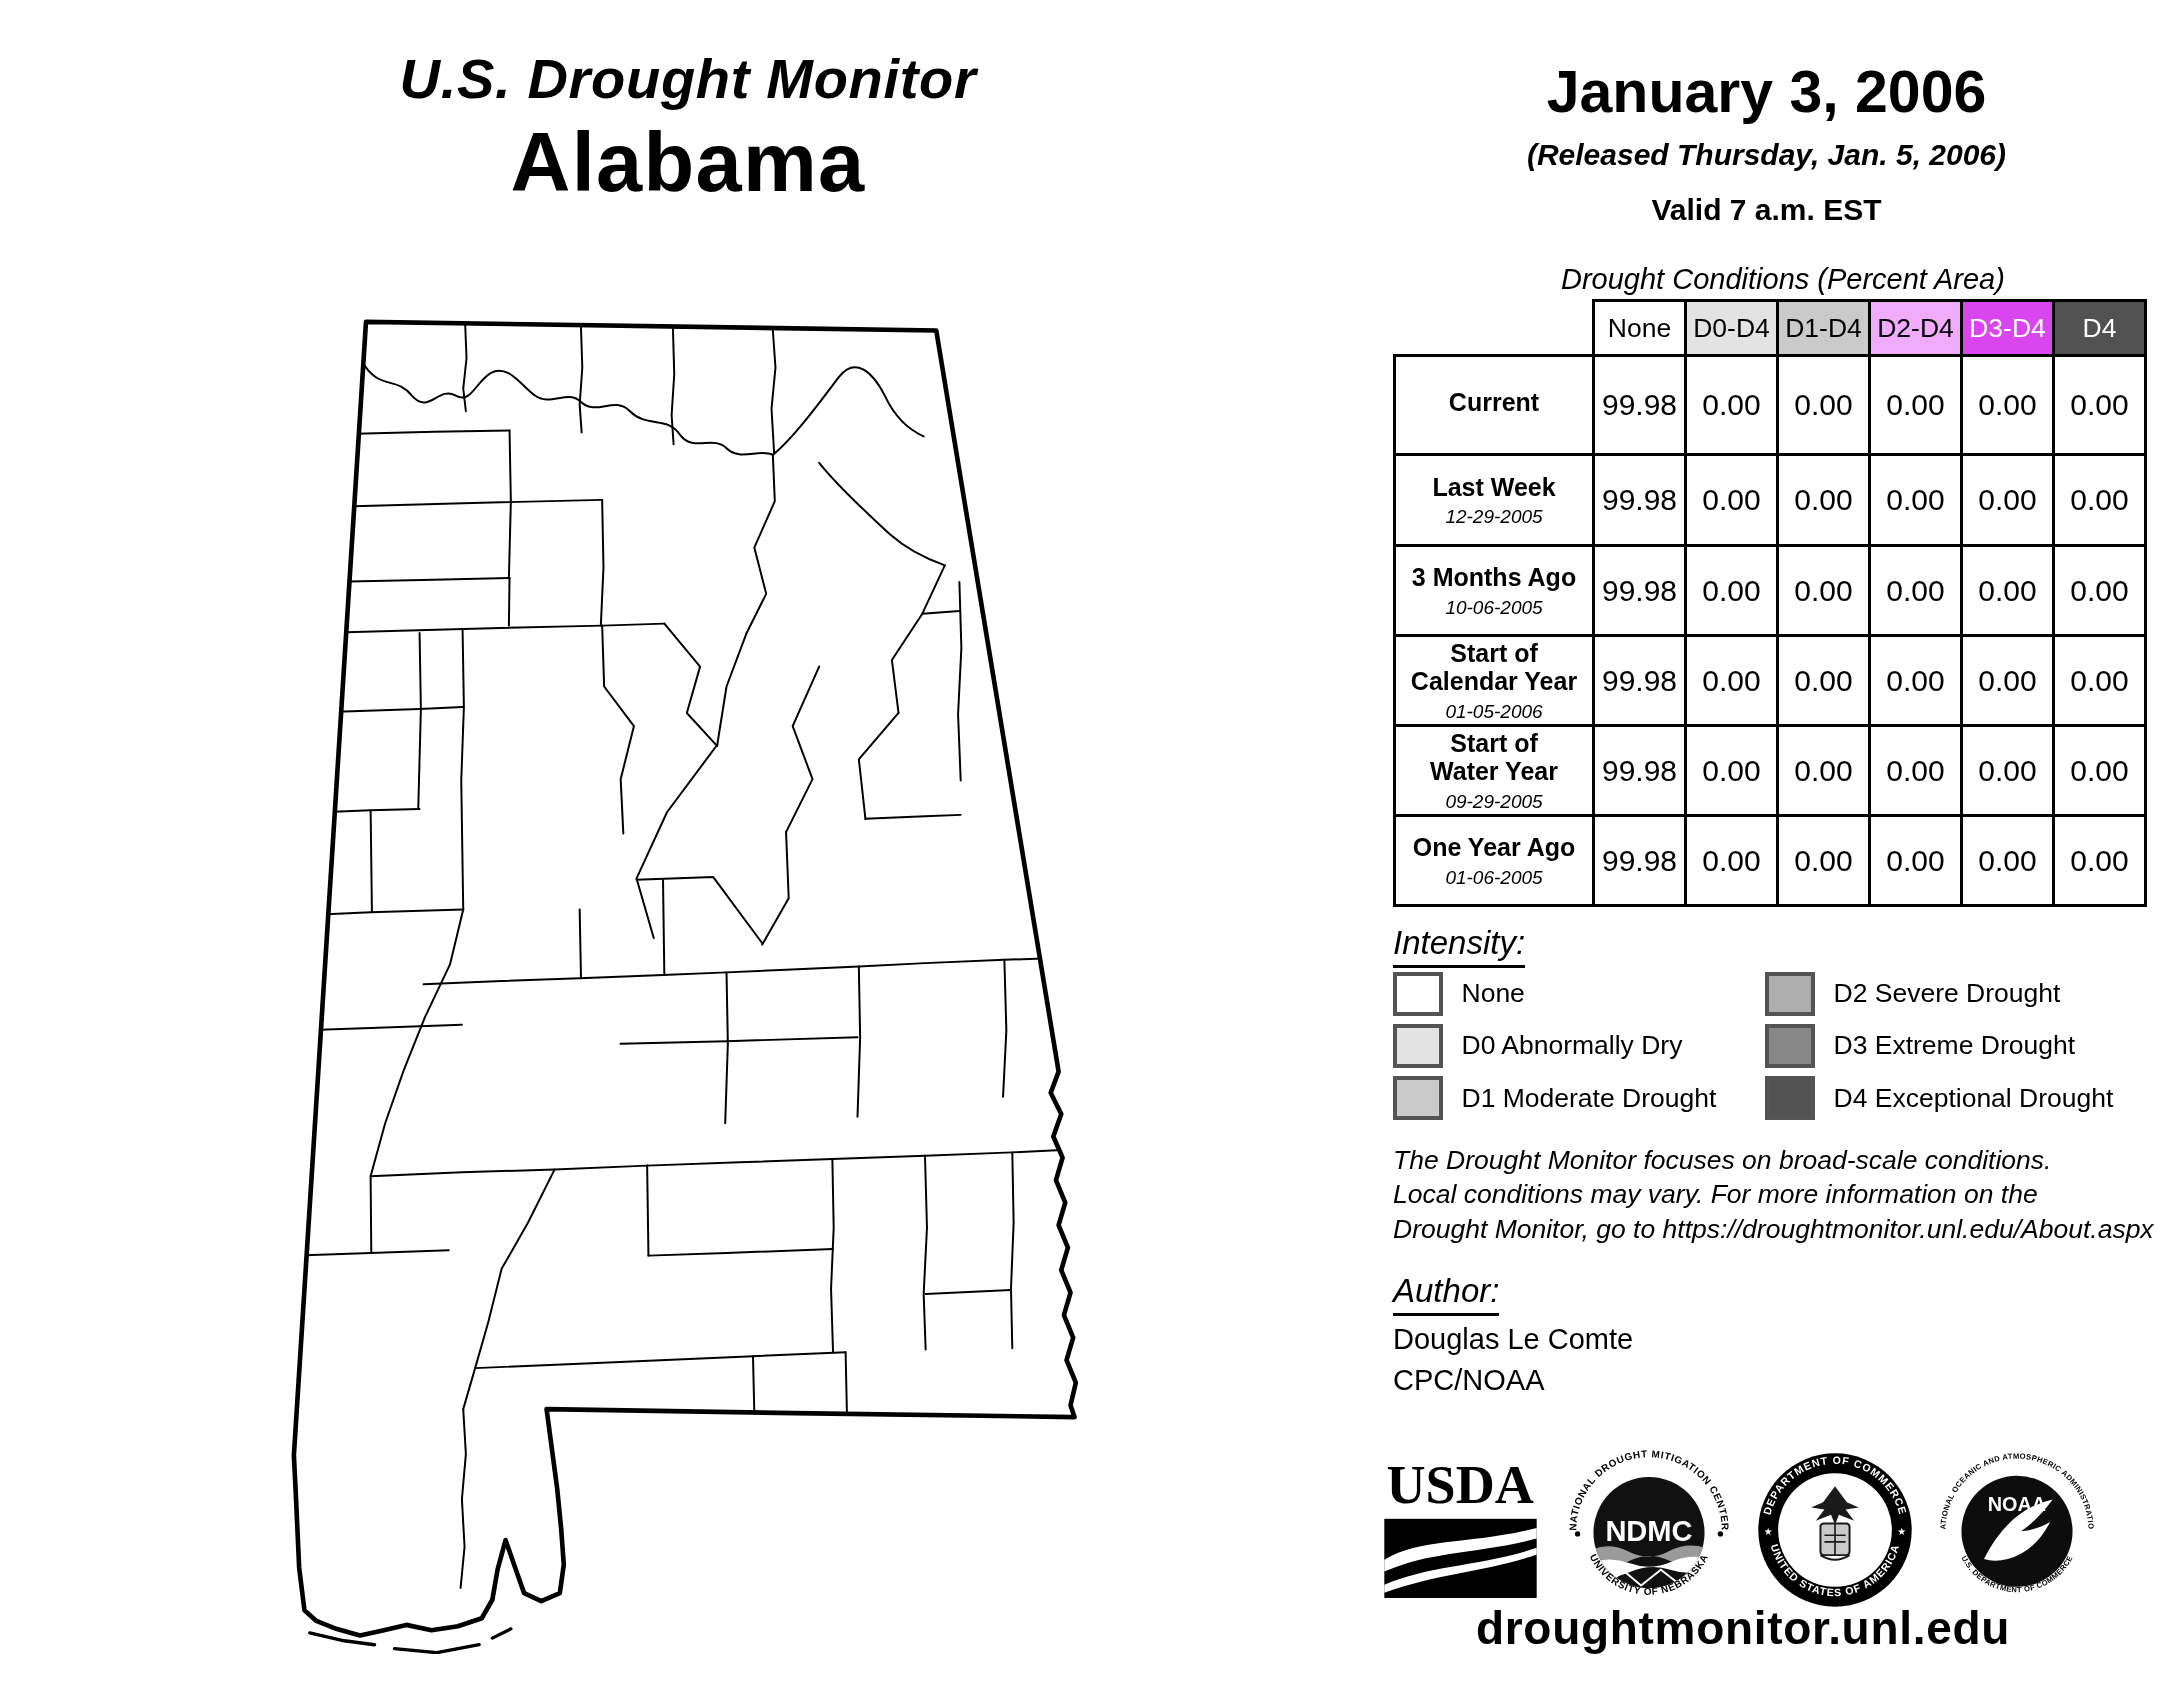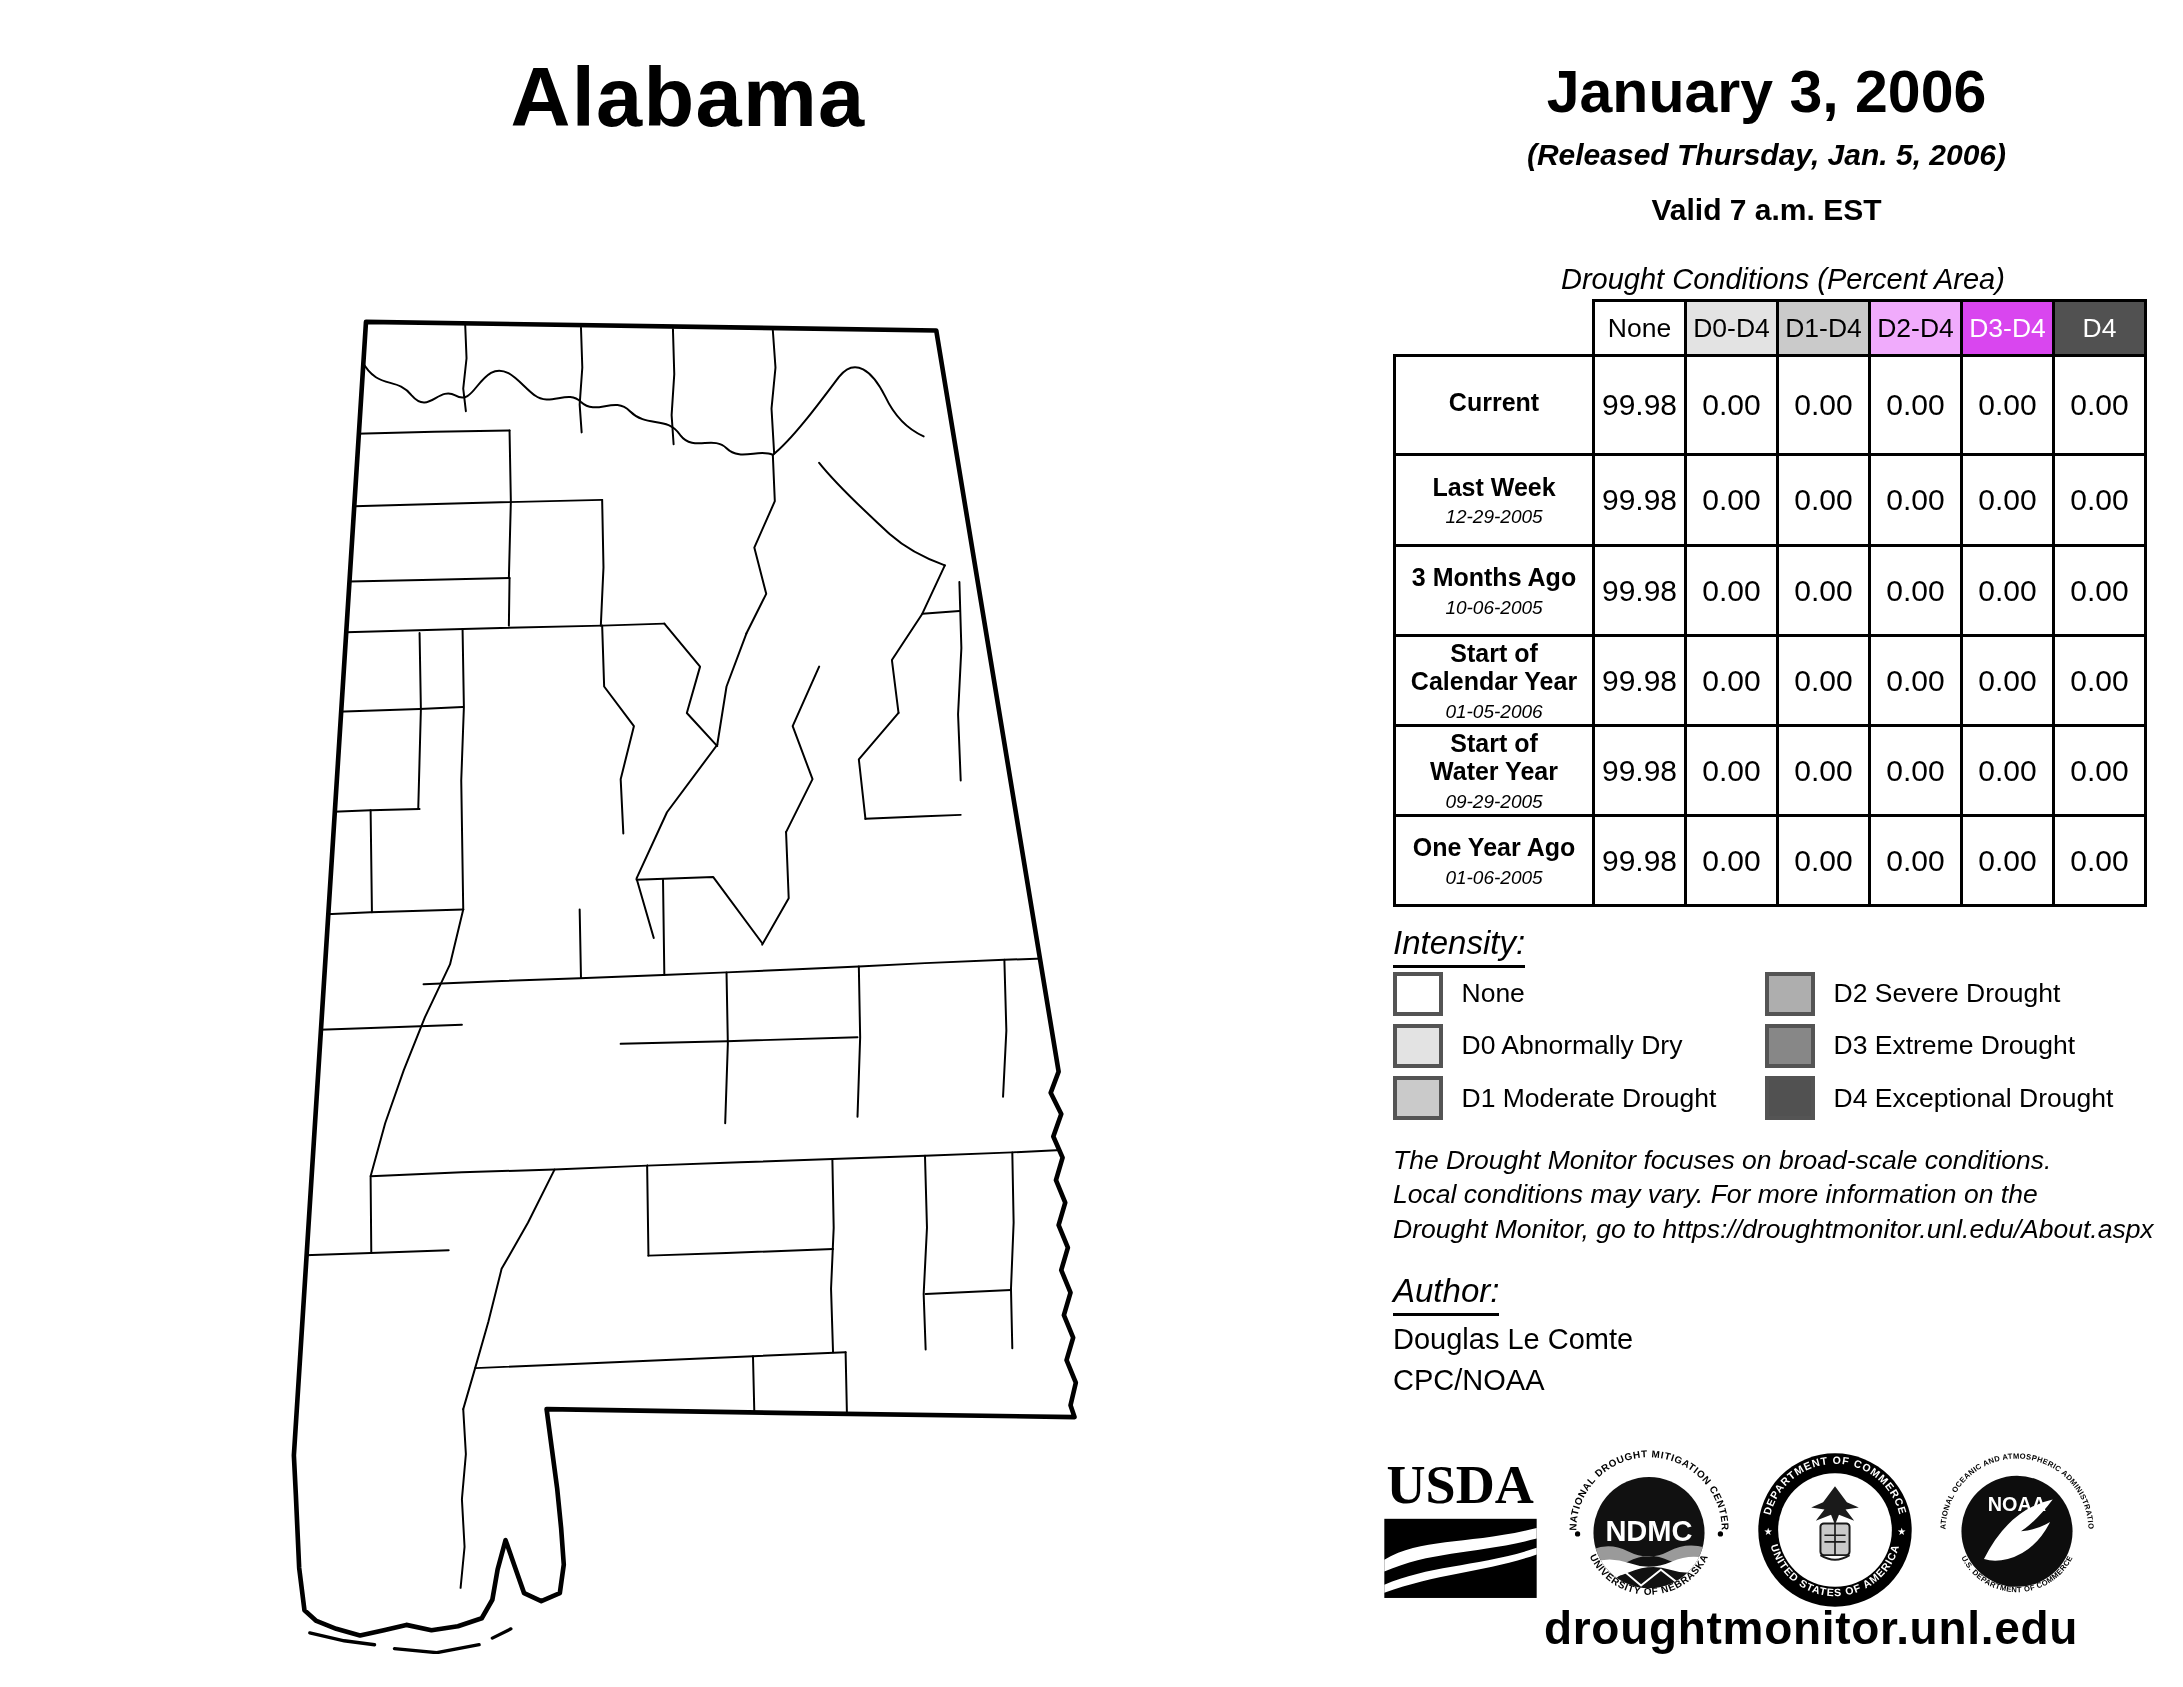--- a/index.html
+++ b/index.html
@@ -51,29 +51,30 @@
   .disclaimer{position:absolute;left:1393px;top:1143px;width:787px;
     font-size:26.5px;font-style:italic;line-height:1.3;}
   .author-title{position:absolute;left:1393px;top:1272px;font-size:33px;font-style:italic;
     border-bottom:3.3px solid #000;padding-bottom:2.6px;}
   .author-name{position:absolute;left:1393px;top:1323px;font-size:29px;}
   .author-org{position:absolute;left:1393px;top:1364px;font-size:29px;}
 
   
   .logo{position:absolute;}
   .logo svg{width:100%;height:100%;}
-  .url-footer{position:absolute;left:1480px;top:1601px;width:662px;text-align:center;
+  .url-footer{position:absolute;left:1412px;top:1601px;width:662px;text-align:center;
     font-size:46px;font-weight:bold;letter-spacing:0.7px;}
 </style>
 </head>
 <body>
 
 <div id="page">
 
   <div class="title-block">
+    <div class="us-dm-title">U.S. Drought Monitor</div>
     <div class="state-title">Alabama</div>
   </div>
 
   <div class="map-wrap">
     <svg viewBox="420 460 1300 2040" preserveAspectRatio="none">
       <defs>
         <path id="statePath" d="M 553 487 L 1415 500 L 1600 1620
           L 1588 1652 L 1604 1684 L 1592 1718 L 1606 1750 L 1596 1784 L 1610 1818 L 1600 1852
           L 1614 1886 L 1604 1920 L 1618 1954 L 1608 1988 L 1622 2022 L 1612 2056 L 1626 2090
           L 1618 2124 L 1624 2142

